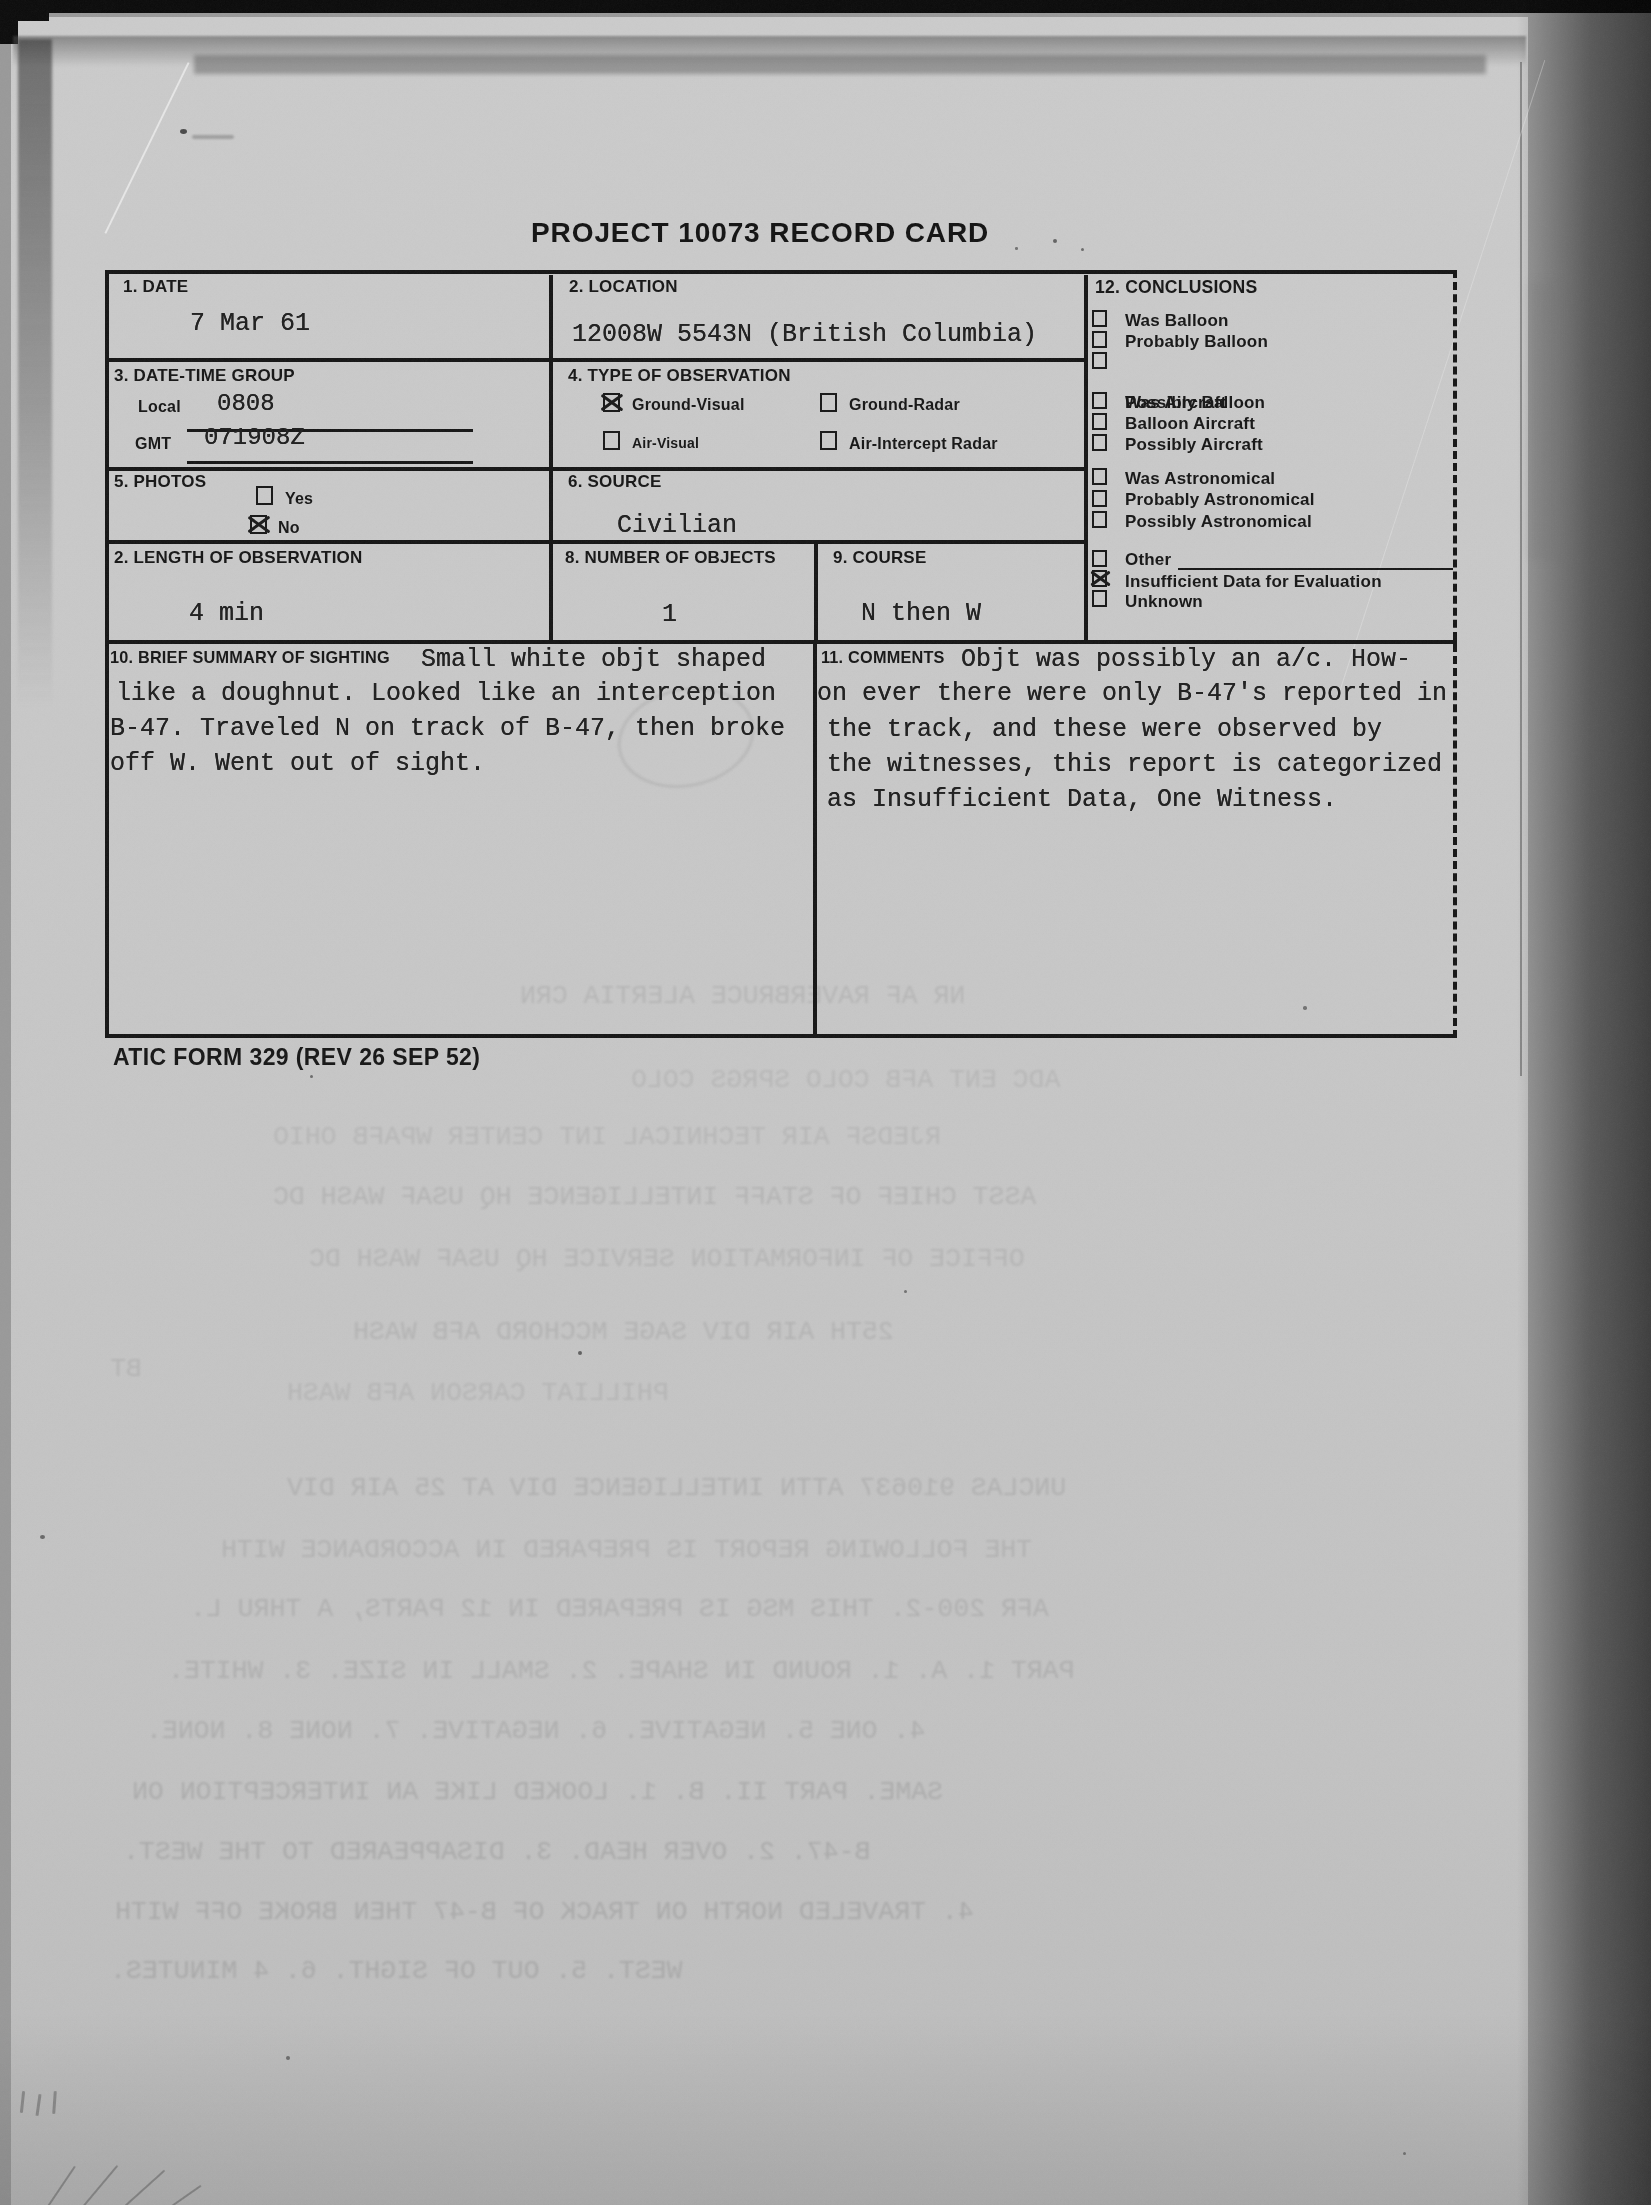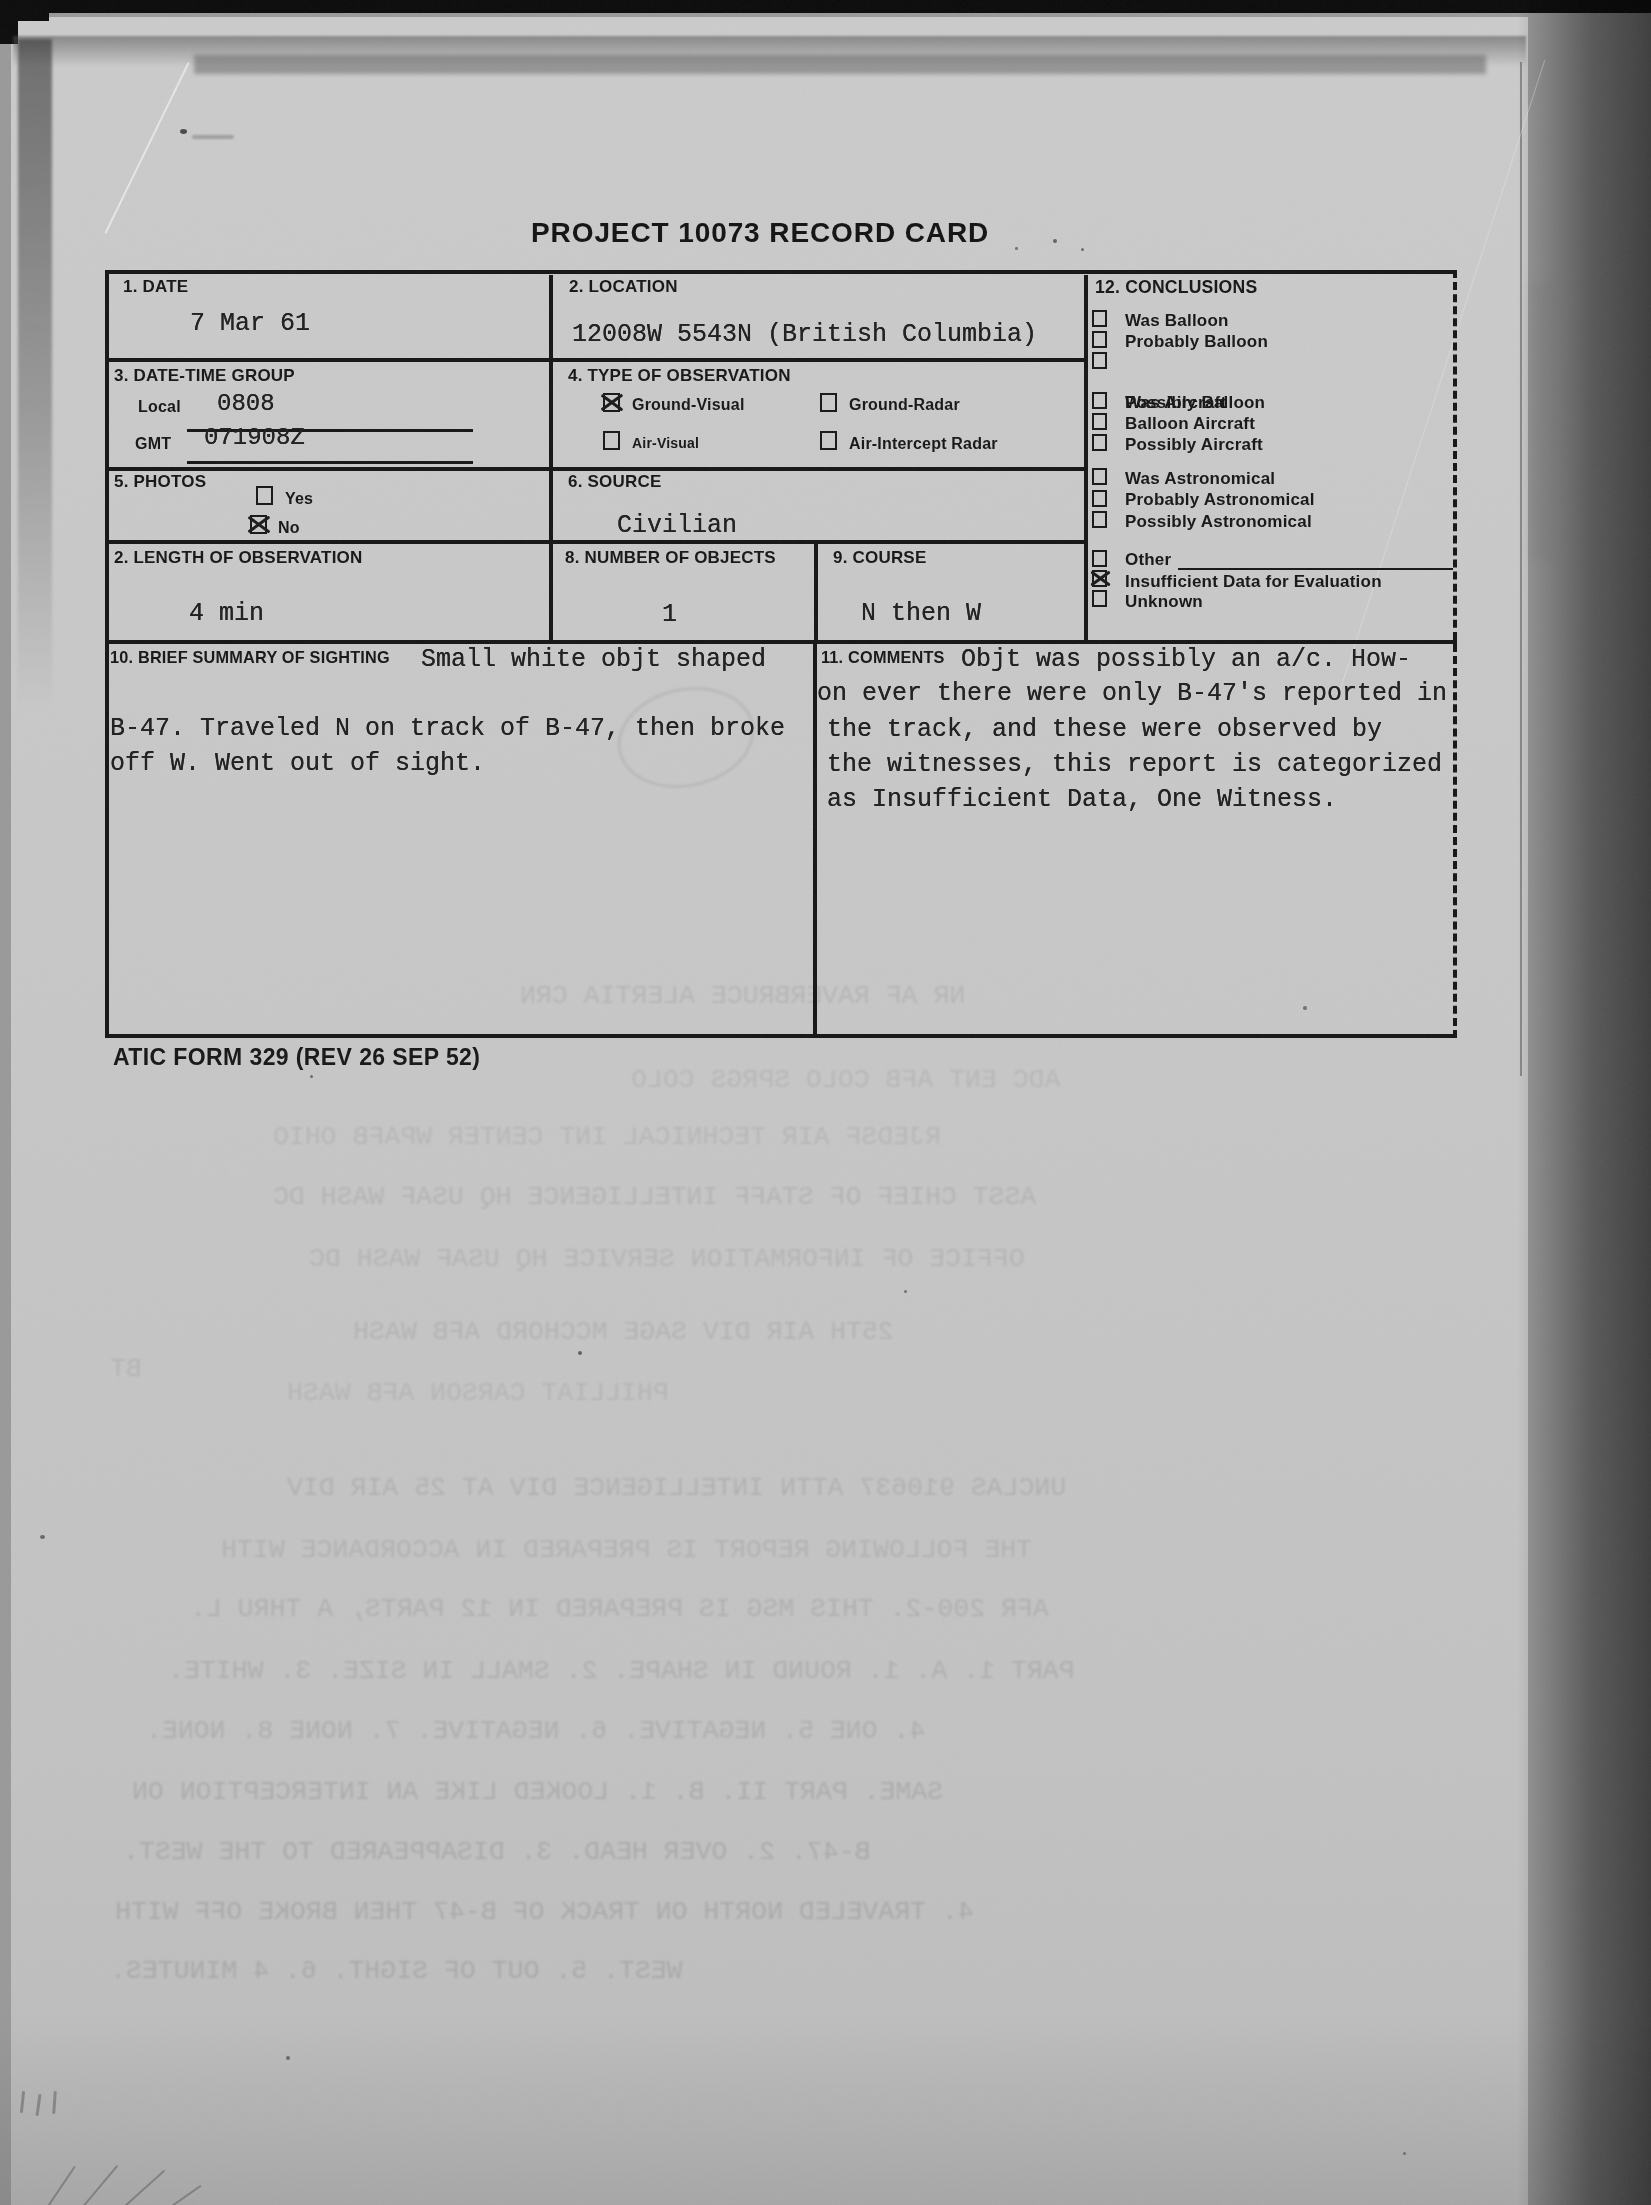--- a/index.html
+++ b/index.html
@@ -163,20 +163,21 @@
   <div class="abs typed" style="left:189px;top:599px;">4 min</div>
 
   <div class="abs lbl" style="left:565px;top:548px;">8. NUMBER OF OBJECTS</div>
   <div class="abs typed" style="left:662px;top:600px;">1</div>
 
   <div class="abs lbl" style="left:833px;top:548px;">9. COURSE</div>
   <div class="abs typed" style="left:861px;top:599px;">N then W</div>
 
   <div class="abs lbl" style="left:110px;top:648px;font-size:16.3px;">10. BRIEF SUMMARY OF SIGHTING</div>
   <div class="abs typed" style="left:421px;top:645px;">Small white objt shaped</div>
+  <div class="abs typed" style="left:116px;top:679px;">like a doughnut. Looked like an interception</div>
   <div class="abs typed" style="left:110px;top:714px;">B-47. Traveled N on track of B-47, then broke</div>
   <div class="abs typed" style="left:110px;top:749px;">off W. Went out of sight.</div>
 
   <div class="abs lbl" style="left:821px;top:648px;font-size:16.3px;">11. COMMENTS</div>
   <div class="abs typed" style="left:961px;top:645px;">Objt was possibly an a/c. How-</div>
   <div class="abs typed" style="left:817px;top:679px;">on ever there were only B-47's reported in</div>
   <div class="abs typed" style="left:827px;top:715px;">the track, and these were observed by</div>
   <div class="abs typed" style="left:827px;top:750px;">the witnesses, this report is categorized</div>
   <div class="abs typed" style="left:827px;top:785px;">as Insufficient Data, One Witness.</div>
 

